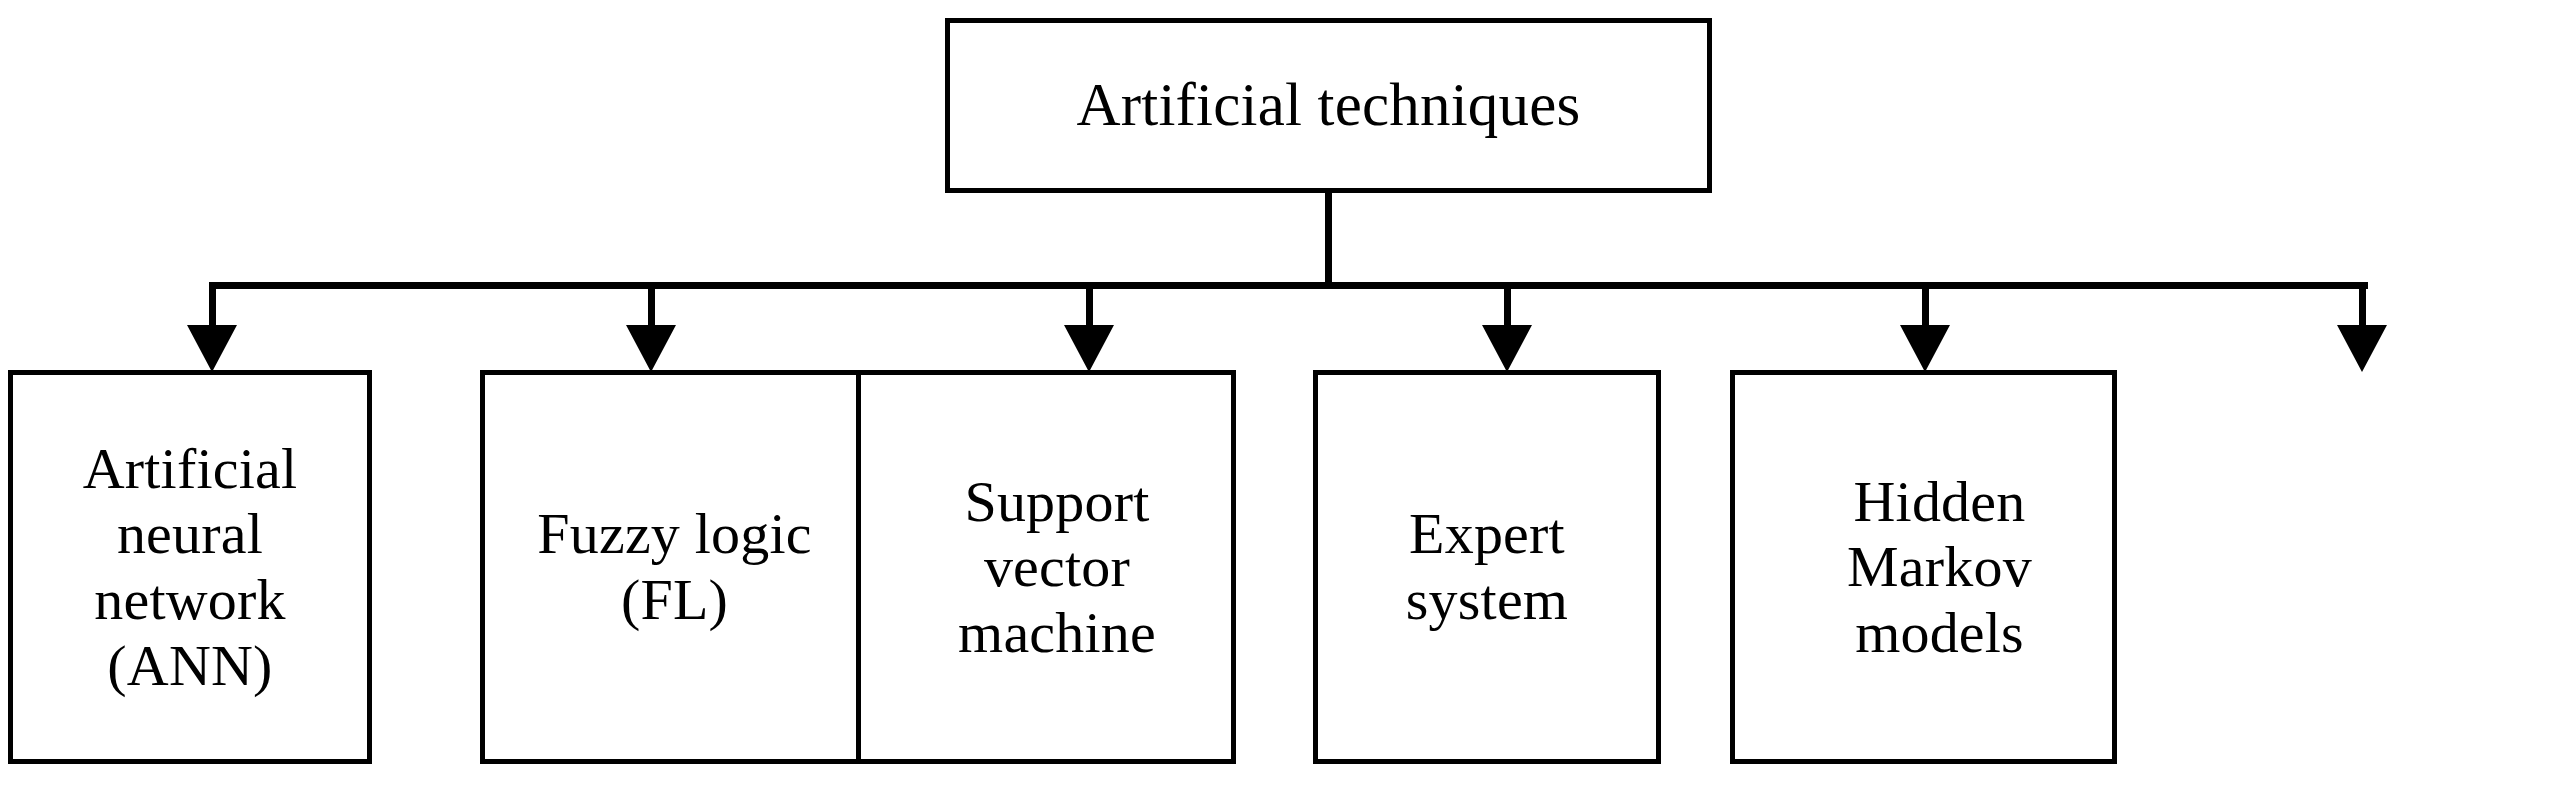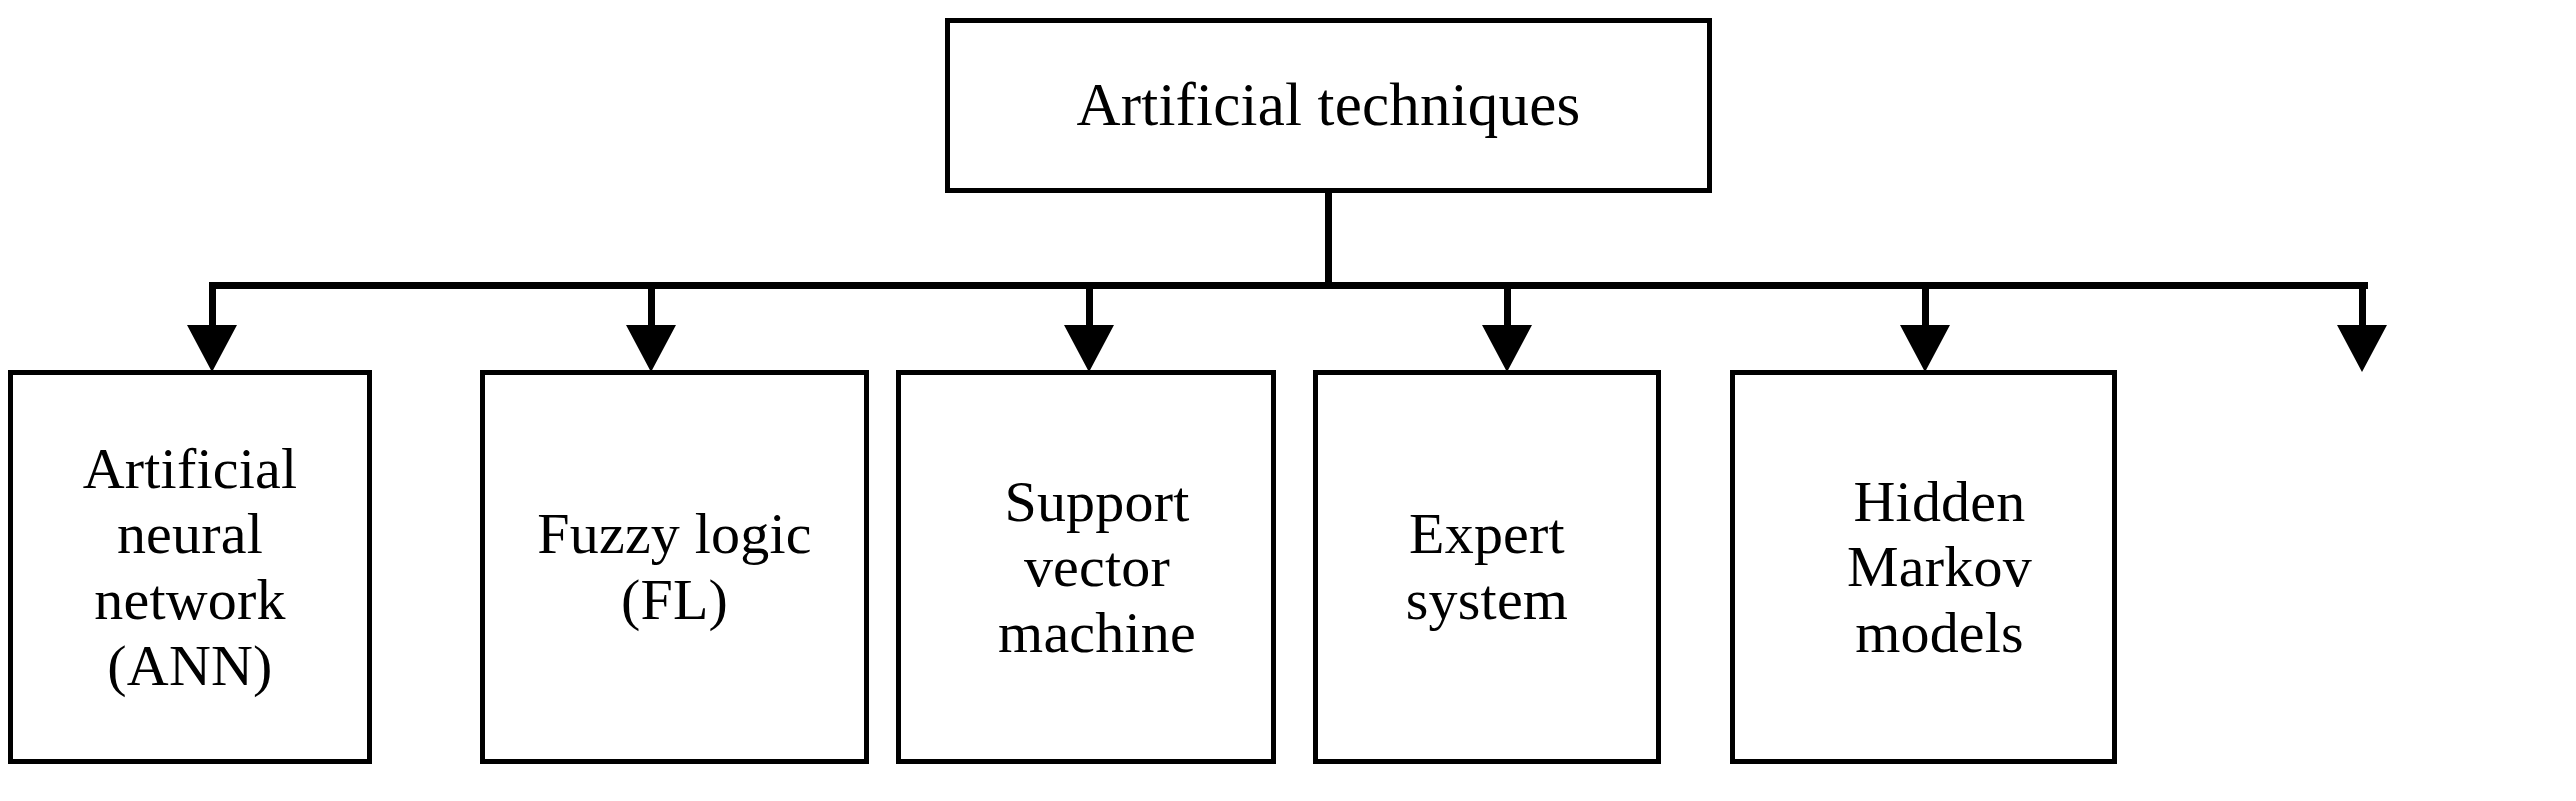--- a/index.html
+++ b/index.html
@@ -54,21 +54,21 @@
   .child-node {
     top: 370px;
     height: 394px;
   }
   .child-node .node-label {
     font-size: 58px;
   }
 
   #child-node-0 { left: 8px;   width: 364px; }
   #child-node-1 { left: 480px;  width: 389px; }
-  #child-node-2 { left: 896px; width: 380px; padding-left: 22px; }
+  #child-node-2 { left: 856px; width: 380px; padding-left: 22px; }
   #child-node-3 { left: 1313px; width: 348px; }
   #child-node-4 { left: 1730px; width: 387px; padding-left: 32px; }
   #child-node-5 { left: 2168px; width: 385px; }
 
   
   .connector-layer {
     position: absolute;
     left: 0;
     top: 0;
     width: 2576px;

